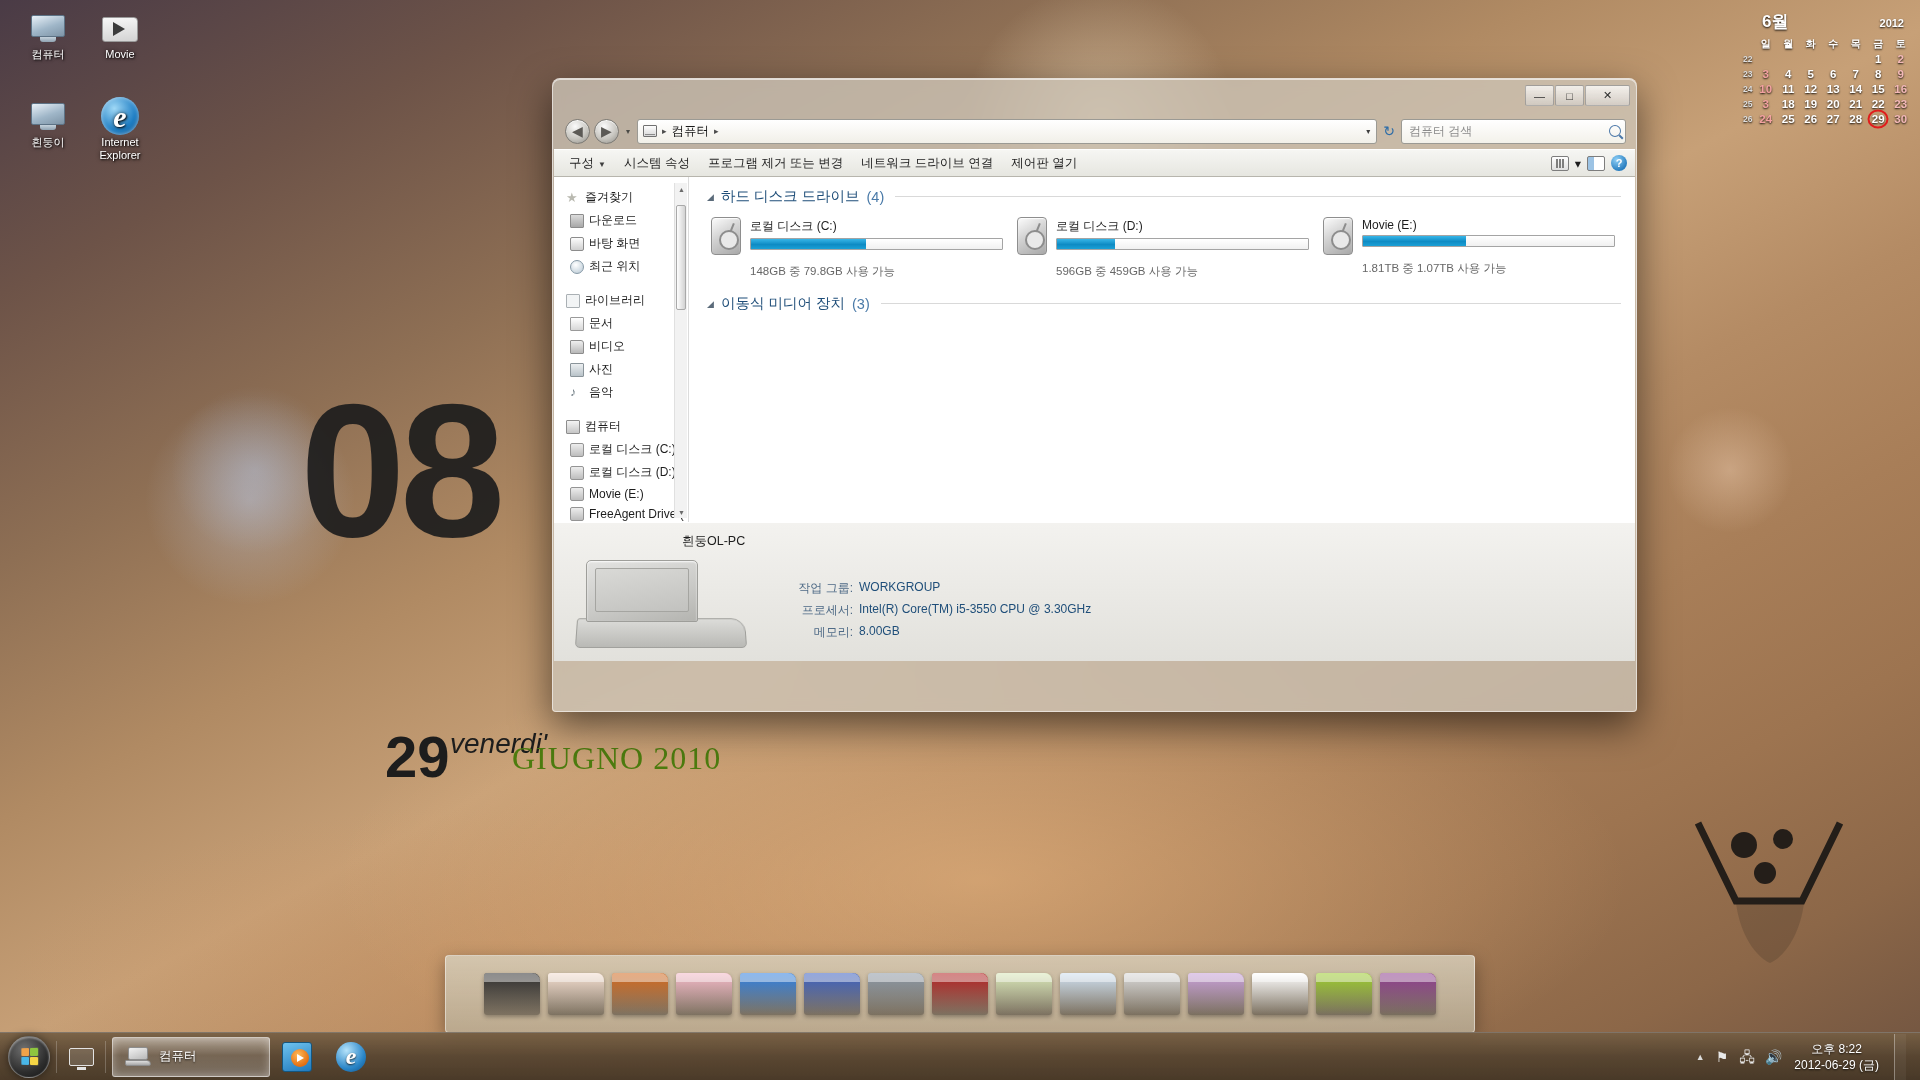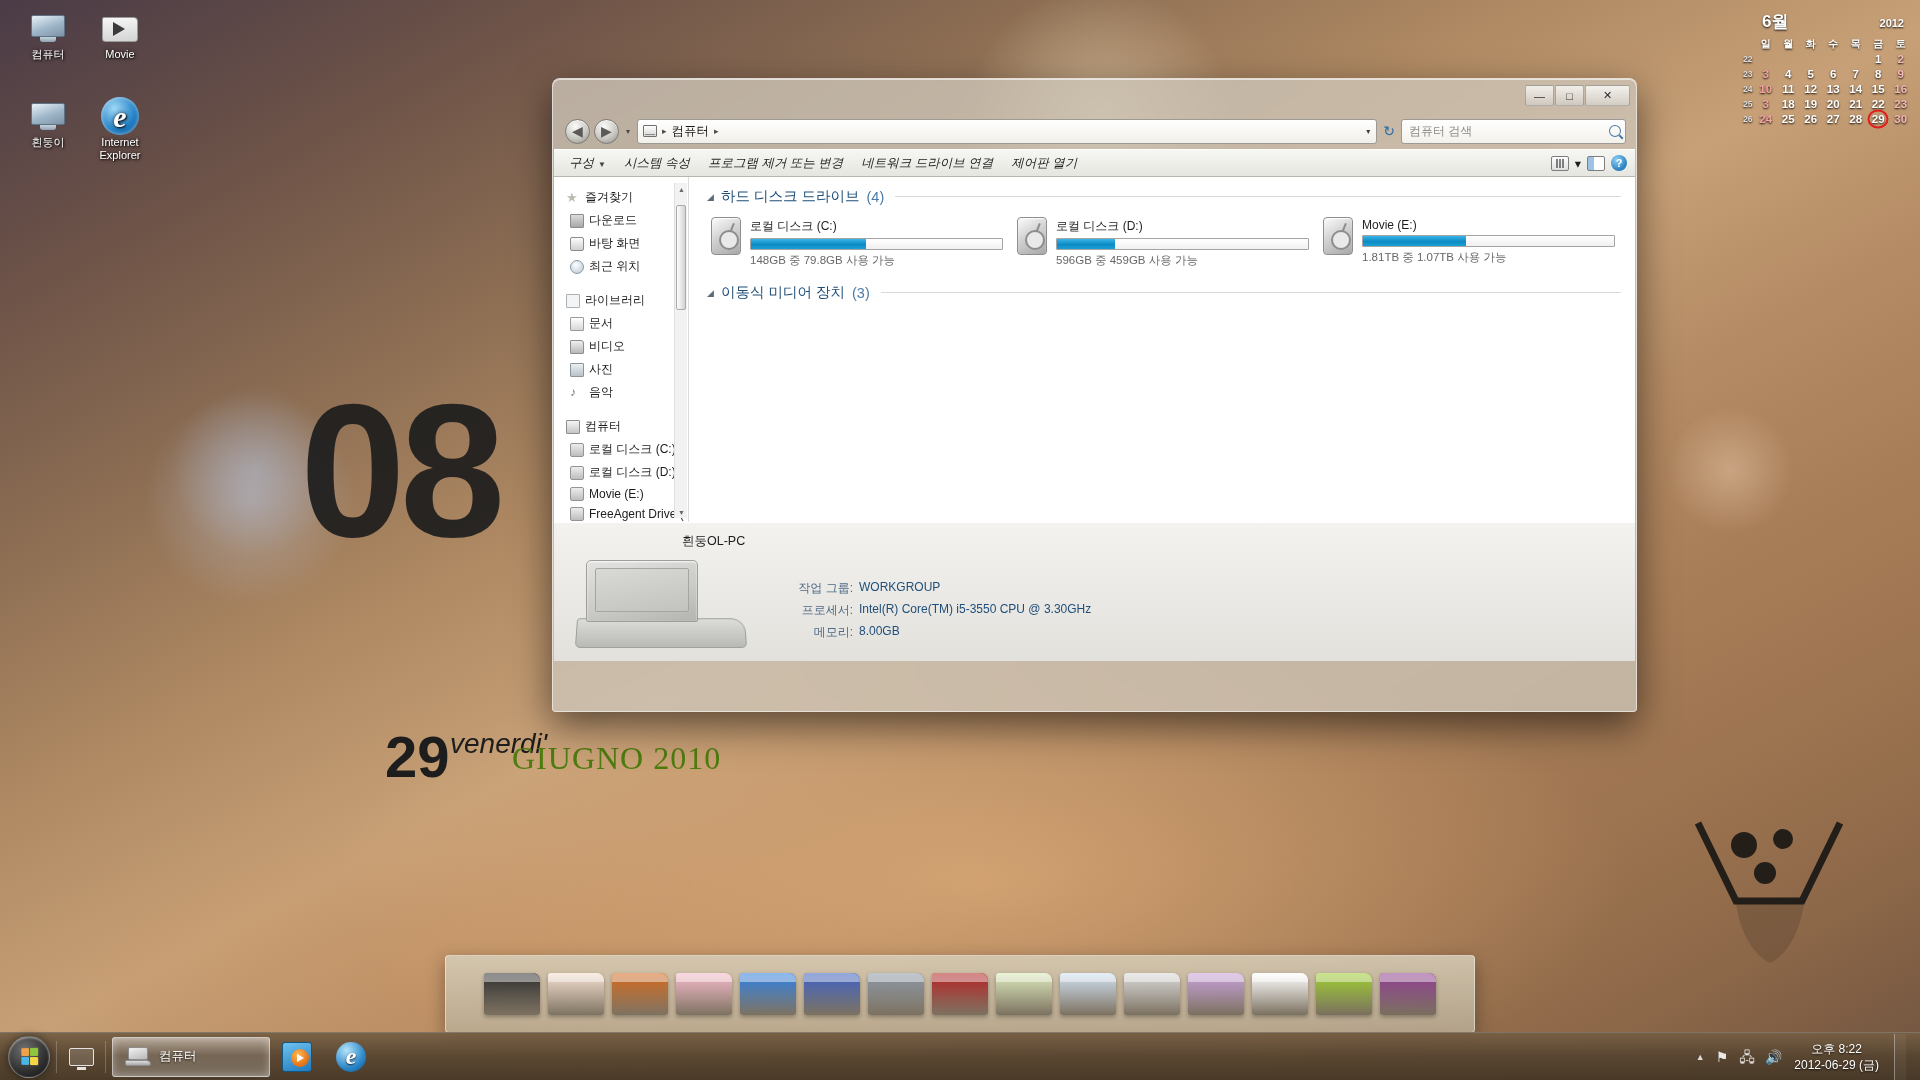--- a/index.html
+++ b/index.html
@@ -178,21 +178,21 @@
   }
   .mag::after{content:"";position:absolute;left:4px;top:11px;width:1.8px;height:5px;background:#4a77a8;}
 
   .cmdbar {
     height:28px; display:flex; align-items:center; gap:0;
     background: linear-gradient(180deg,#f6f6f3,#e6e6e0);
     border-top:1px solid #fff; border-bottom:1px solid #b7b5ad;
     margin:0 1px; padding:0 6px;
     font-size:12.5px; color:#1d1d1d;
   }
-  .cmd { padding:12px 9px; border-radius:3px; white-space:nowrap;font-style:italic; }
+  .cmd { padding:12px 9px; border-radius:3px; white-space:nowrap; }
   .cmd .ar { font-size:8px; color:#3f3f3f; padding-left:4px; }
   .cmd-right { margin-left:auto; display:flex; align-items:center; gap:6px; padding-right:2px; }
   .viewico {
     width:18px;height:15px; border:1px solid #7d7d7d; border-radius:2px;
     background:linear-gradient(180deg,#fff,#dedede);
     display:flex;align-items:center;justify-content:center; gap:1px;
   }
   .viewico i { display:block;width:2px;height:9px;background:#7d7d7d; }
   .paneico {
     width:18px;height:15px;border:1px solid #7d7d7d;border-radius:2px;
@@ -264,21 +264,21 @@
   .drive-info { flex:1; padding-top:1px; }
   .drive-name { font-size:12px; color:#1d1d1d; margin-bottom:3px; }
   .bar {
     height:12px; border:1px solid #a4a4a4; border-radius:1px;
     background:linear-gradient(180deg,#fff,#f0f0f0); overflow:hidden;
   }
   .bar .fill {
     height:100%;
     background:linear-gradient(180deg,#37b6e8,#0e8bc4 55%,#1aa0d6);
   }
-  .drive-sub { font-size:11.5px; color:#676767; margin-top:3px; }
+  .drive-sub { font-size:11.5px; color:#676767; margin-top:14px; }
 
   .optical-grid { display:flex; gap:0; }
   .optical { width:290px; display:flex; align-items:center; gap:10px; padding:6px 4px; }
   .cd {
     width:30px;height:30px;border-radius:50%; flex:none;
     background:radial-gradient(circle at 38% 30%,#fdfdfd,#c8c8c8 62%,#9a9a9a);
     border:1px solid #8c8c8c; position:relative;
     box-shadow: inset 0 1px 2px rgba(255,255,255,0.9);
   }
   .cd::after{content:"";position:absolute;left:11px;top:11px;width:8px;height:8px;border-radius:50%;background:#eaeaea;border:1px solid #9a9a9a;}

